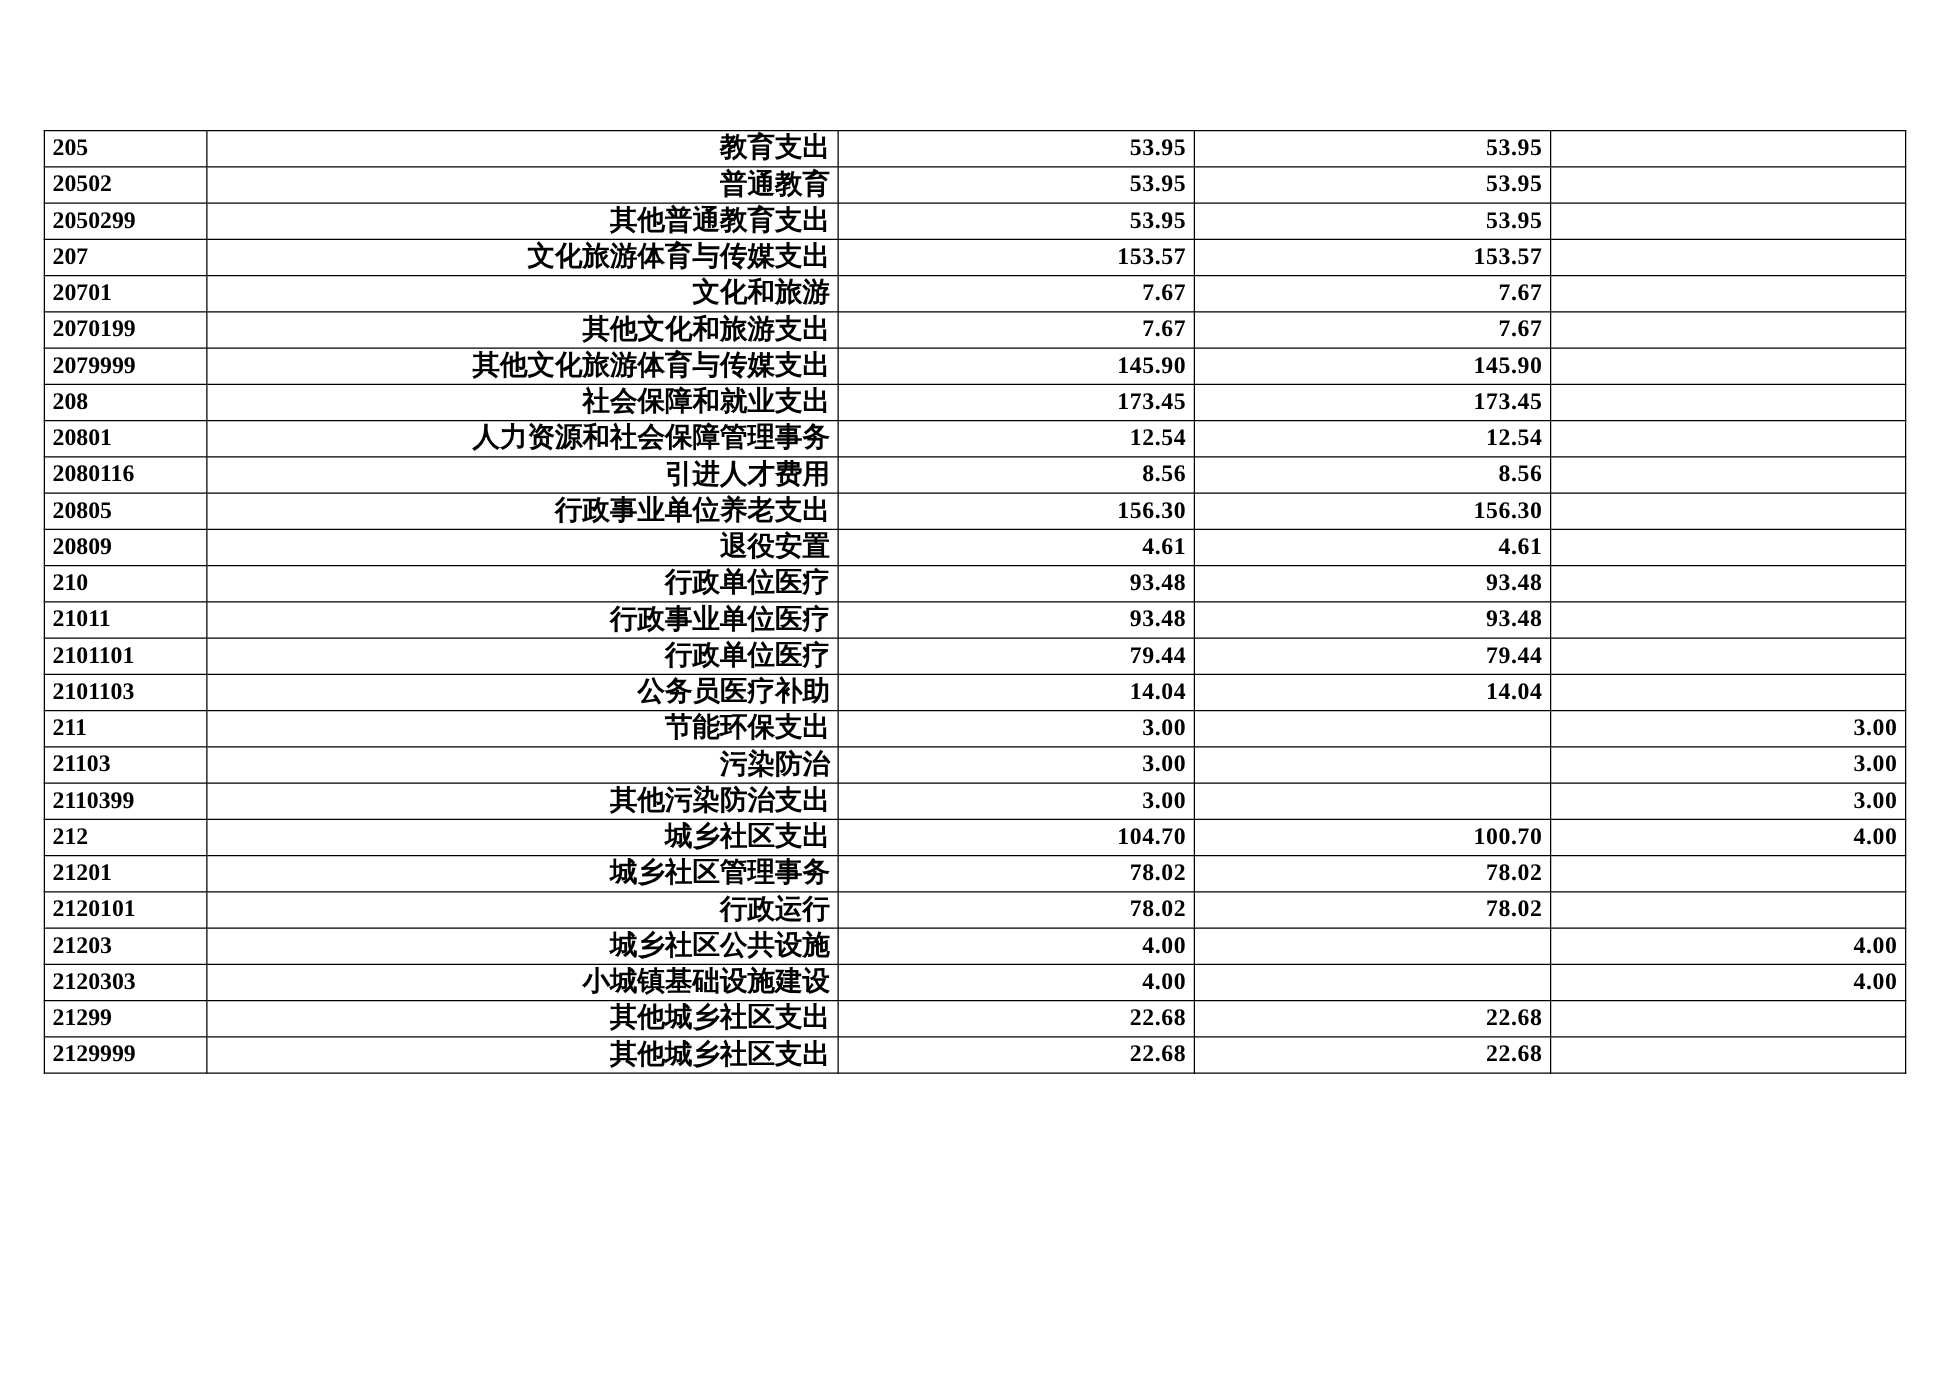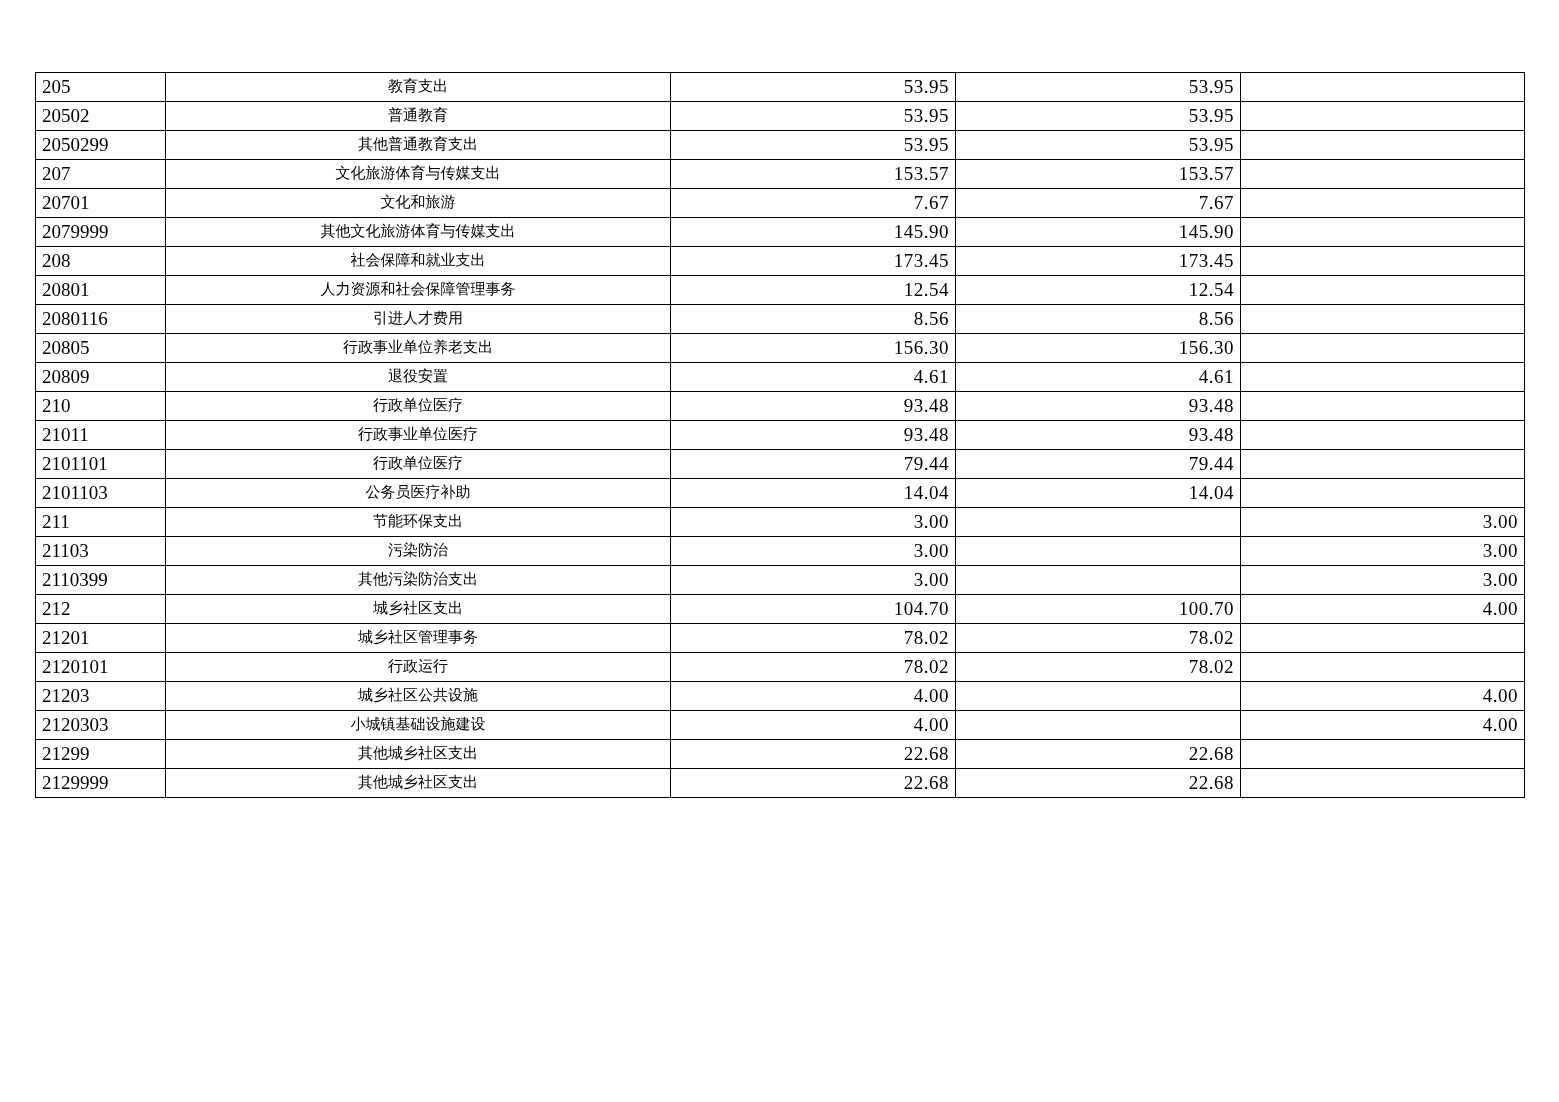--- a/index.html
+++ b/index.html
@@ -11,21 +11,22 @@
     width: 1559px;
     height: 1102px;
     font-family: "Liberation Serif", "DejaVu Serif", serif;
     color: #000000;
   }
   .page {
     position: relative;
     width: 1559px;
     height: 848px;
     box-sizing: border-box;
-    padding: 72px 35px 0 35px;
+    padding: 104px 35px 0 35px;
+    font-weight: bold;
   }
   table.budget {
     border-collapse: collapse;
     table-layout: fixed;
     width: 1489px;
     font-size: 19px;
   }
   table.budget col.c-code   { width: 130px; }
   table.budget col.c-name   { width: 505px; }
   table.budget col.c-total  { width: 285px; }
@@ -40,24 +41,24 @@
     line-height: 1.15;
     white-space: nowrap;
     overflow: hidden;
   }
   td.code {
     text-align: left;
     font-family: "Liberation Serif", "DejaVu Serif", serif;
     letter-spacing: 0px;
   }
   td.name {
-    text-align: center;
+    text-align: right;
     padding-left: 12px;
     font-family: "DejaVu Sans", "Liberation Sans", sans-serif;
-    font-size: 15px;
+    font-size: 22px;
   }
   td.num {
     text-align: right;
     padding-right: 14px;
     font-family: "Liberation Serif", "DejaVu Serif", serif;
     letter-spacing: 0.5px;
   }
 </style>
 </head>
 <body>
@@ -101,20 +102,27 @@
           <td class="num"></td>
         </tr>
         <tr>
           <td class="code">20701</td>
           <td class="name">文化和旅游</td>
           <td class="num">7.67</td>
           <td class="num">7.67</td>
           <td class="num"></td>
         </tr>
         <tr>
+          <td class="code">2070199</td>
+          <td class="name">其他文化和旅游支出</td>
+          <td class="num">7.67</td>
+          <td class="num">7.67</td>
+          <td class="num"></td>
+        </tr>
+        <tr>
           <td class="code">2079999</td>
           <td class="name">其他文化旅游体育与传媒支出</td>
           <td class="num">145.90</td>
           <td class="num">145.90</td>
           <td class="num"></td>
         </tr>
         <tr>
           <td class="code">208</td>
           <td class="name">社会保障和就业支出</td>
           <td class="num">173.45</td>

